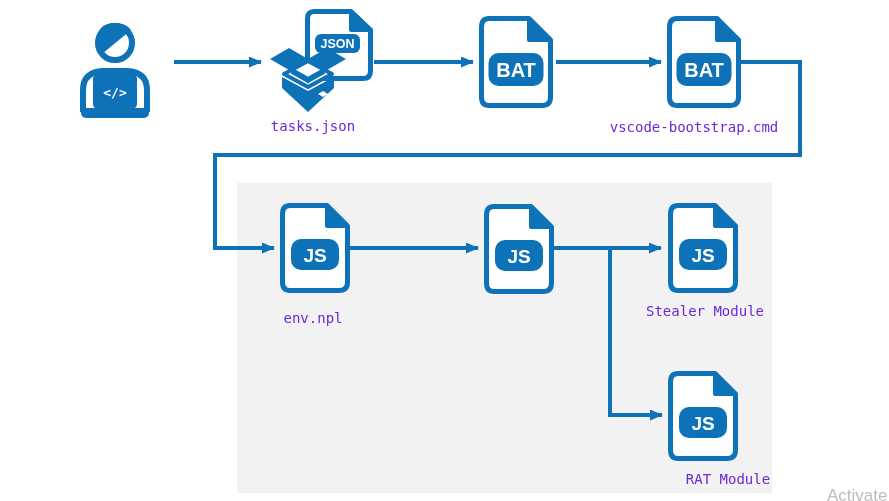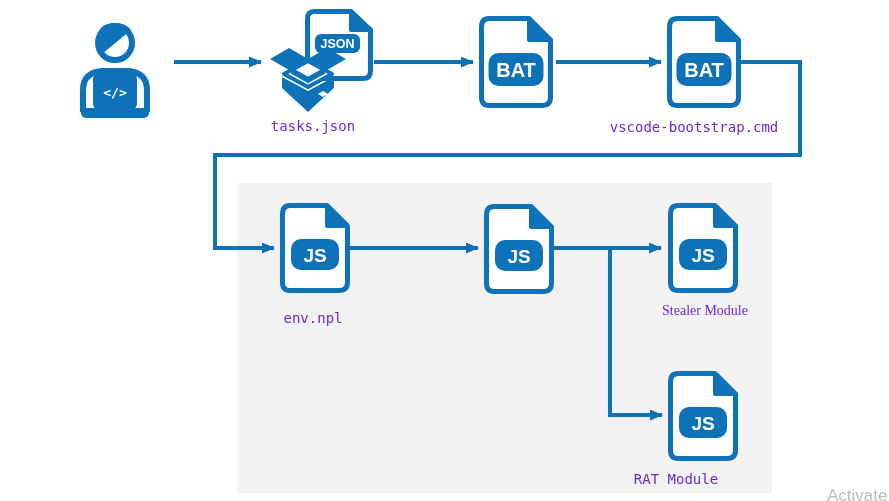--- a/index.html
+++ b/index.html
@@ -122,27 +122,27 @@
   </div>
 
   <div class="node" style="left:668px;top:203px;">
     <svg width="70" height="90" viewBox="0 0 70 90">
       <path d="M10 2.5 H47 L67.5 23 V79 Q67.5 87.5 59 87.5 H10 Q2.5 87.5 2.5 79 V11 Q2.5 2.5 10 2.5 Z" fill="#ffffff" stroke="#0E72B9" stroke-width="5" stroke-linejoin="round"></path>
       <path d="M47 2.5 V23 H67.5 Z" fill="#0E72B9" stroke="#0E72B9" stroke-width="4" stroke-linejoin="round"></path>
       <rect x="11" y="36" width="48" height="31" rx="10" fill="#0E72B9"></rect>
       <text class="badge" x="35" y="52.5" font-size="19" text-anchor="middle" dominant-baseline="central">JS</text>
     </svg>
   </div>
-  <div class="lbl" style="left:705px;top:301px;font-family:Liberation Serif, serif;">Stealer Module</div>
+  <div class="lbl" style="left:705px;top:301px;">Stealer Module</div>
 
   <div class="node" style="left:668px;top:371px;">
     <svg width="70" height="90" viewBox="0 0 70 90">
       <path d="M10 2.5 H47 L67.5 23 V79 Q67.5 87.5 59 87.5 H10 Q2.5 87.5 2.5 79 V11 Q2.5 2.5 10 2.5 Z" fill="#ffffff" stroke="#0E72B9" stroke-width="5" stroke-linejoin="round"></path>
       <path d="M47 2.5 V23 H67.5 Z" fill="#0E72B9" stroke="#0E72B9" stroke-width="4" stroke-linejoin="round"></path>
       <rect x="11" y="36" width="48" height="31" rx="10" fill="#0E72B9"></rect>
       <text class="badge" x="35" y="52.5" font-size="19" text-anchor="middle" dominant-baseline="central">JS</text>
     </svg>
   </div>
-  <div class="lbl" style="left:676px;top:469px;">RAT Module</div>
+  <div class="lbl" style="left:728px;top:469px;">RAT Module</div>
 
   <div class="watermark">Activate</div>
 
 </div>
 
 </body></html>

